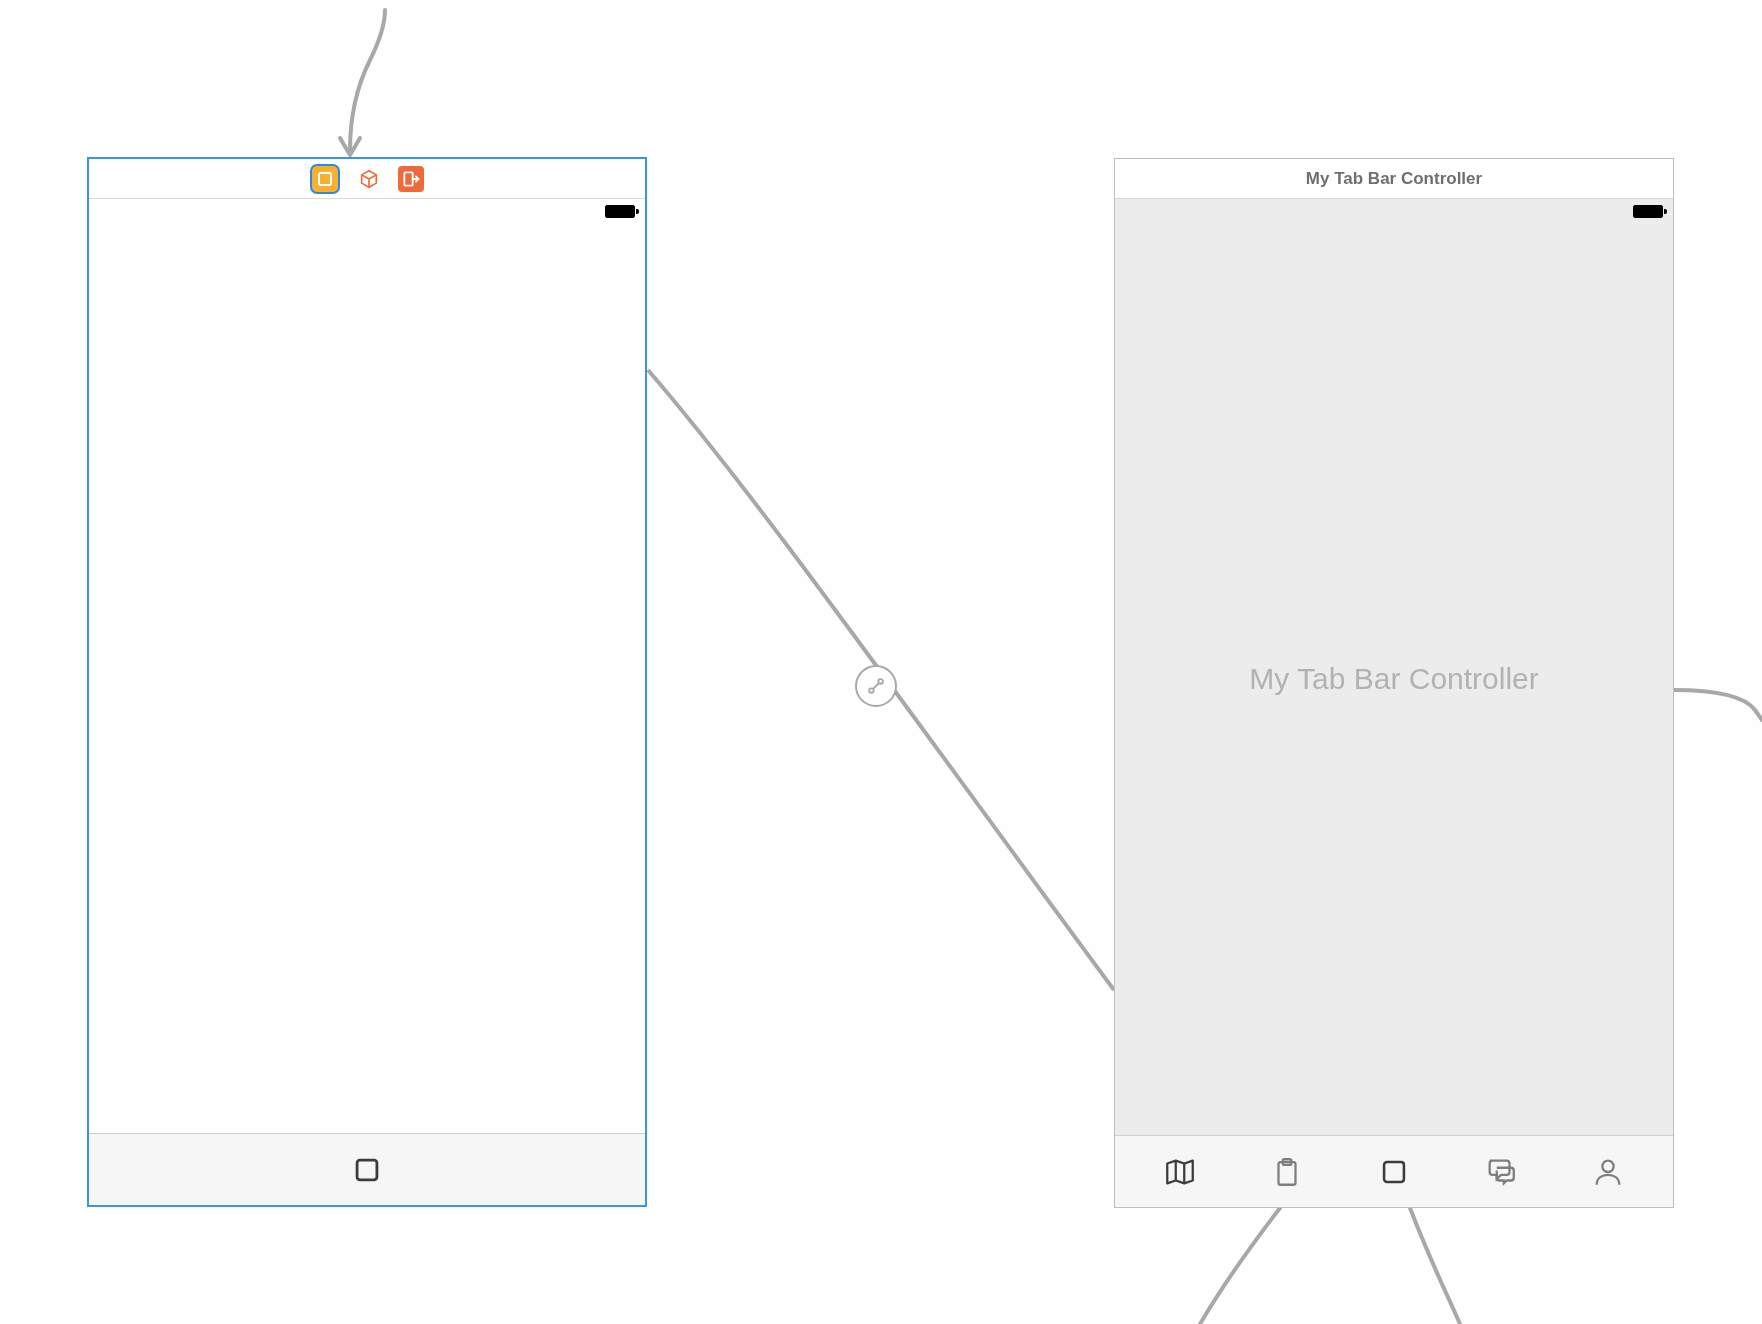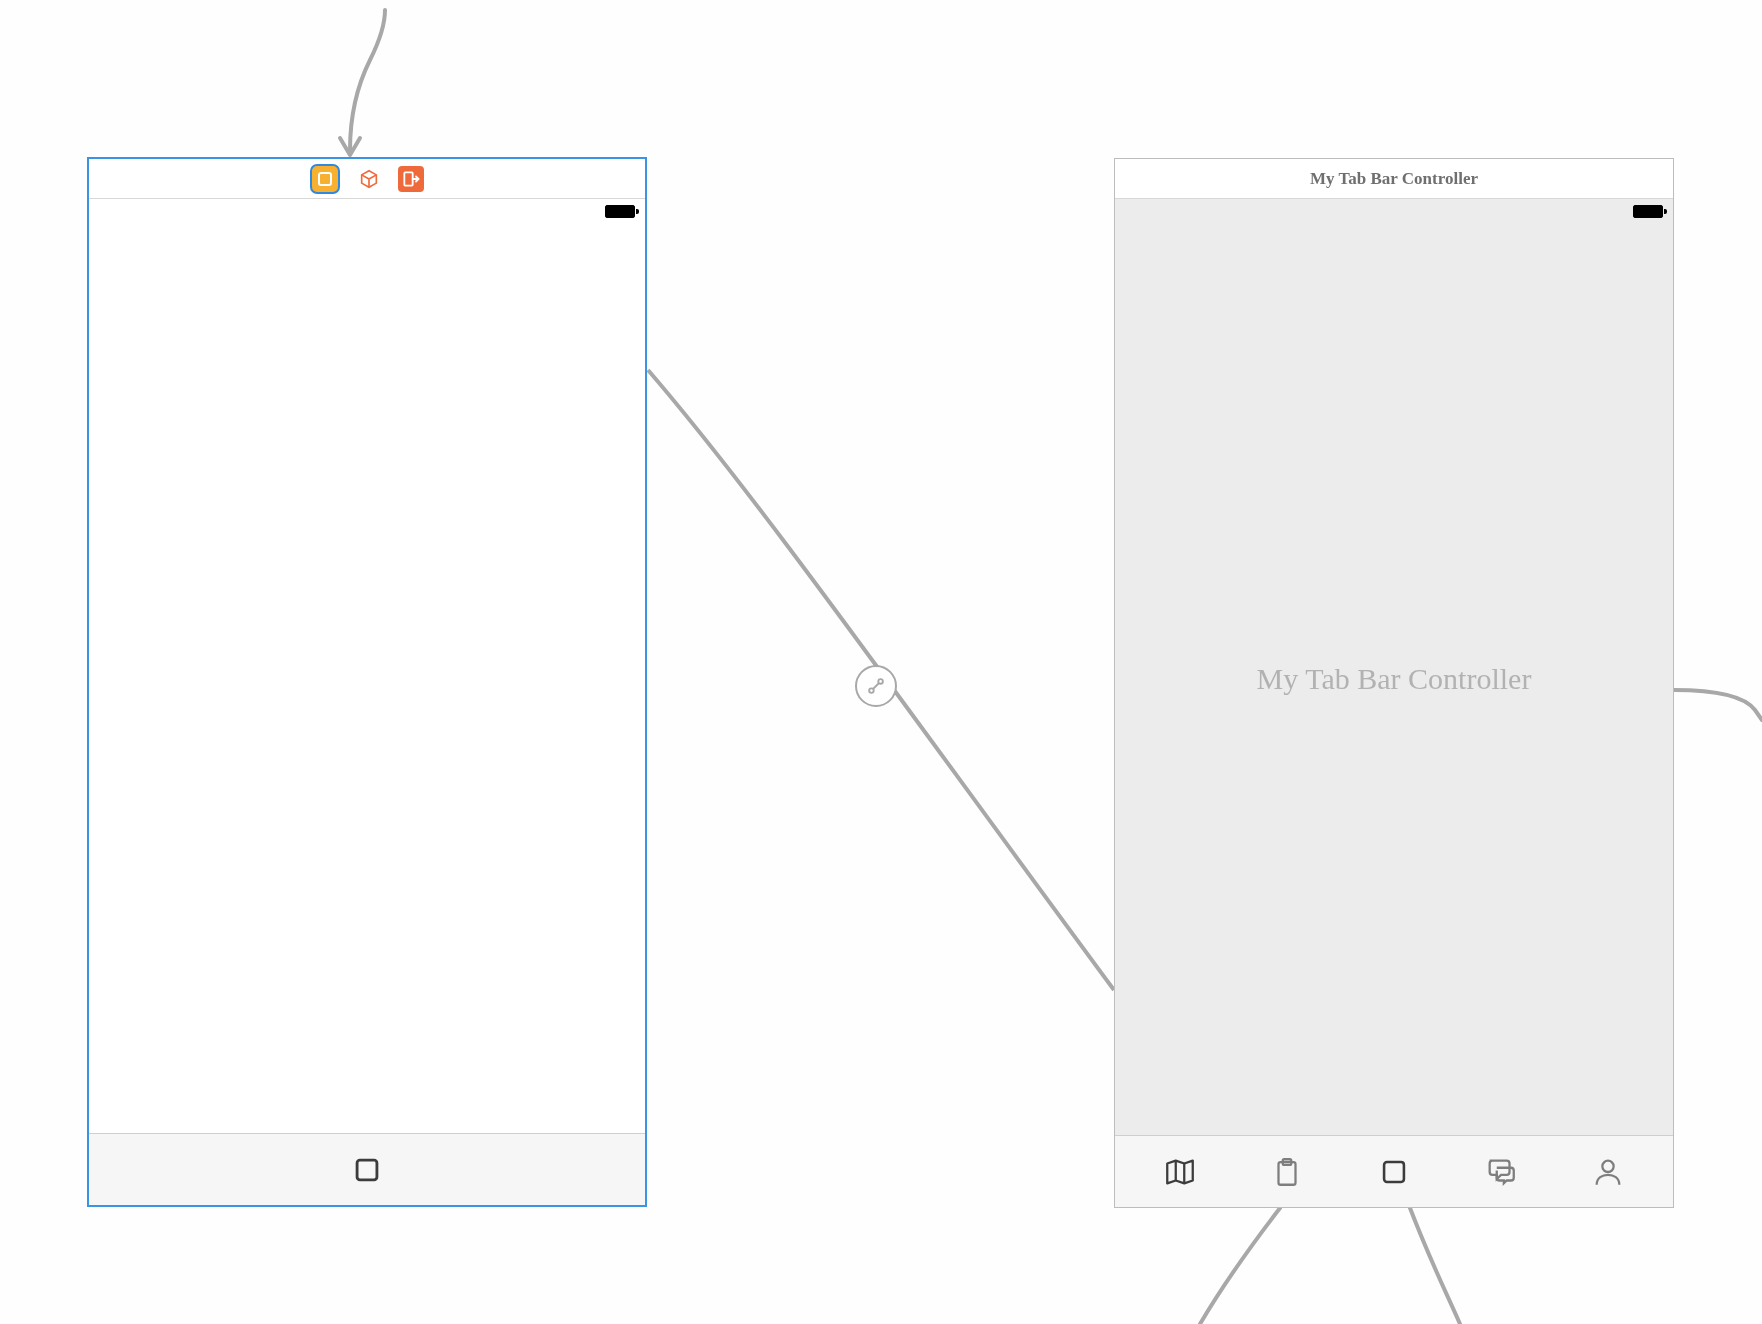--- a/index.html
+++ b/index.html
@@ -212,21 +212,21 @@
 
   <div class="bottombar">
     <div class="tab-icon strong">
       <svg viewBox="0 0 24 24" fill="none" stroke="currentColor" stroke-width="2">
         <rect x="5" y="5" width="14" height="14" rx="2"></rect>
       </svg>
     </div>
   </div>
 </div>
 
-<div class="scene" style="left:1114px; top:158px;font-family:Liberation Serif, serif;">
+<div class="scene" style="left:1114px; top:158px;">
   <div class="scene-titlebar">
     <span>My Tab Bar Controller</span>
   </div>
 
   <div class="statusbar" style="background:#ececec;">
     <div class="battery"></div>
   </div>
 
   <div class="scene-body gray">
     <div class="placeholder-label">My Tab Bar Controller</div>

